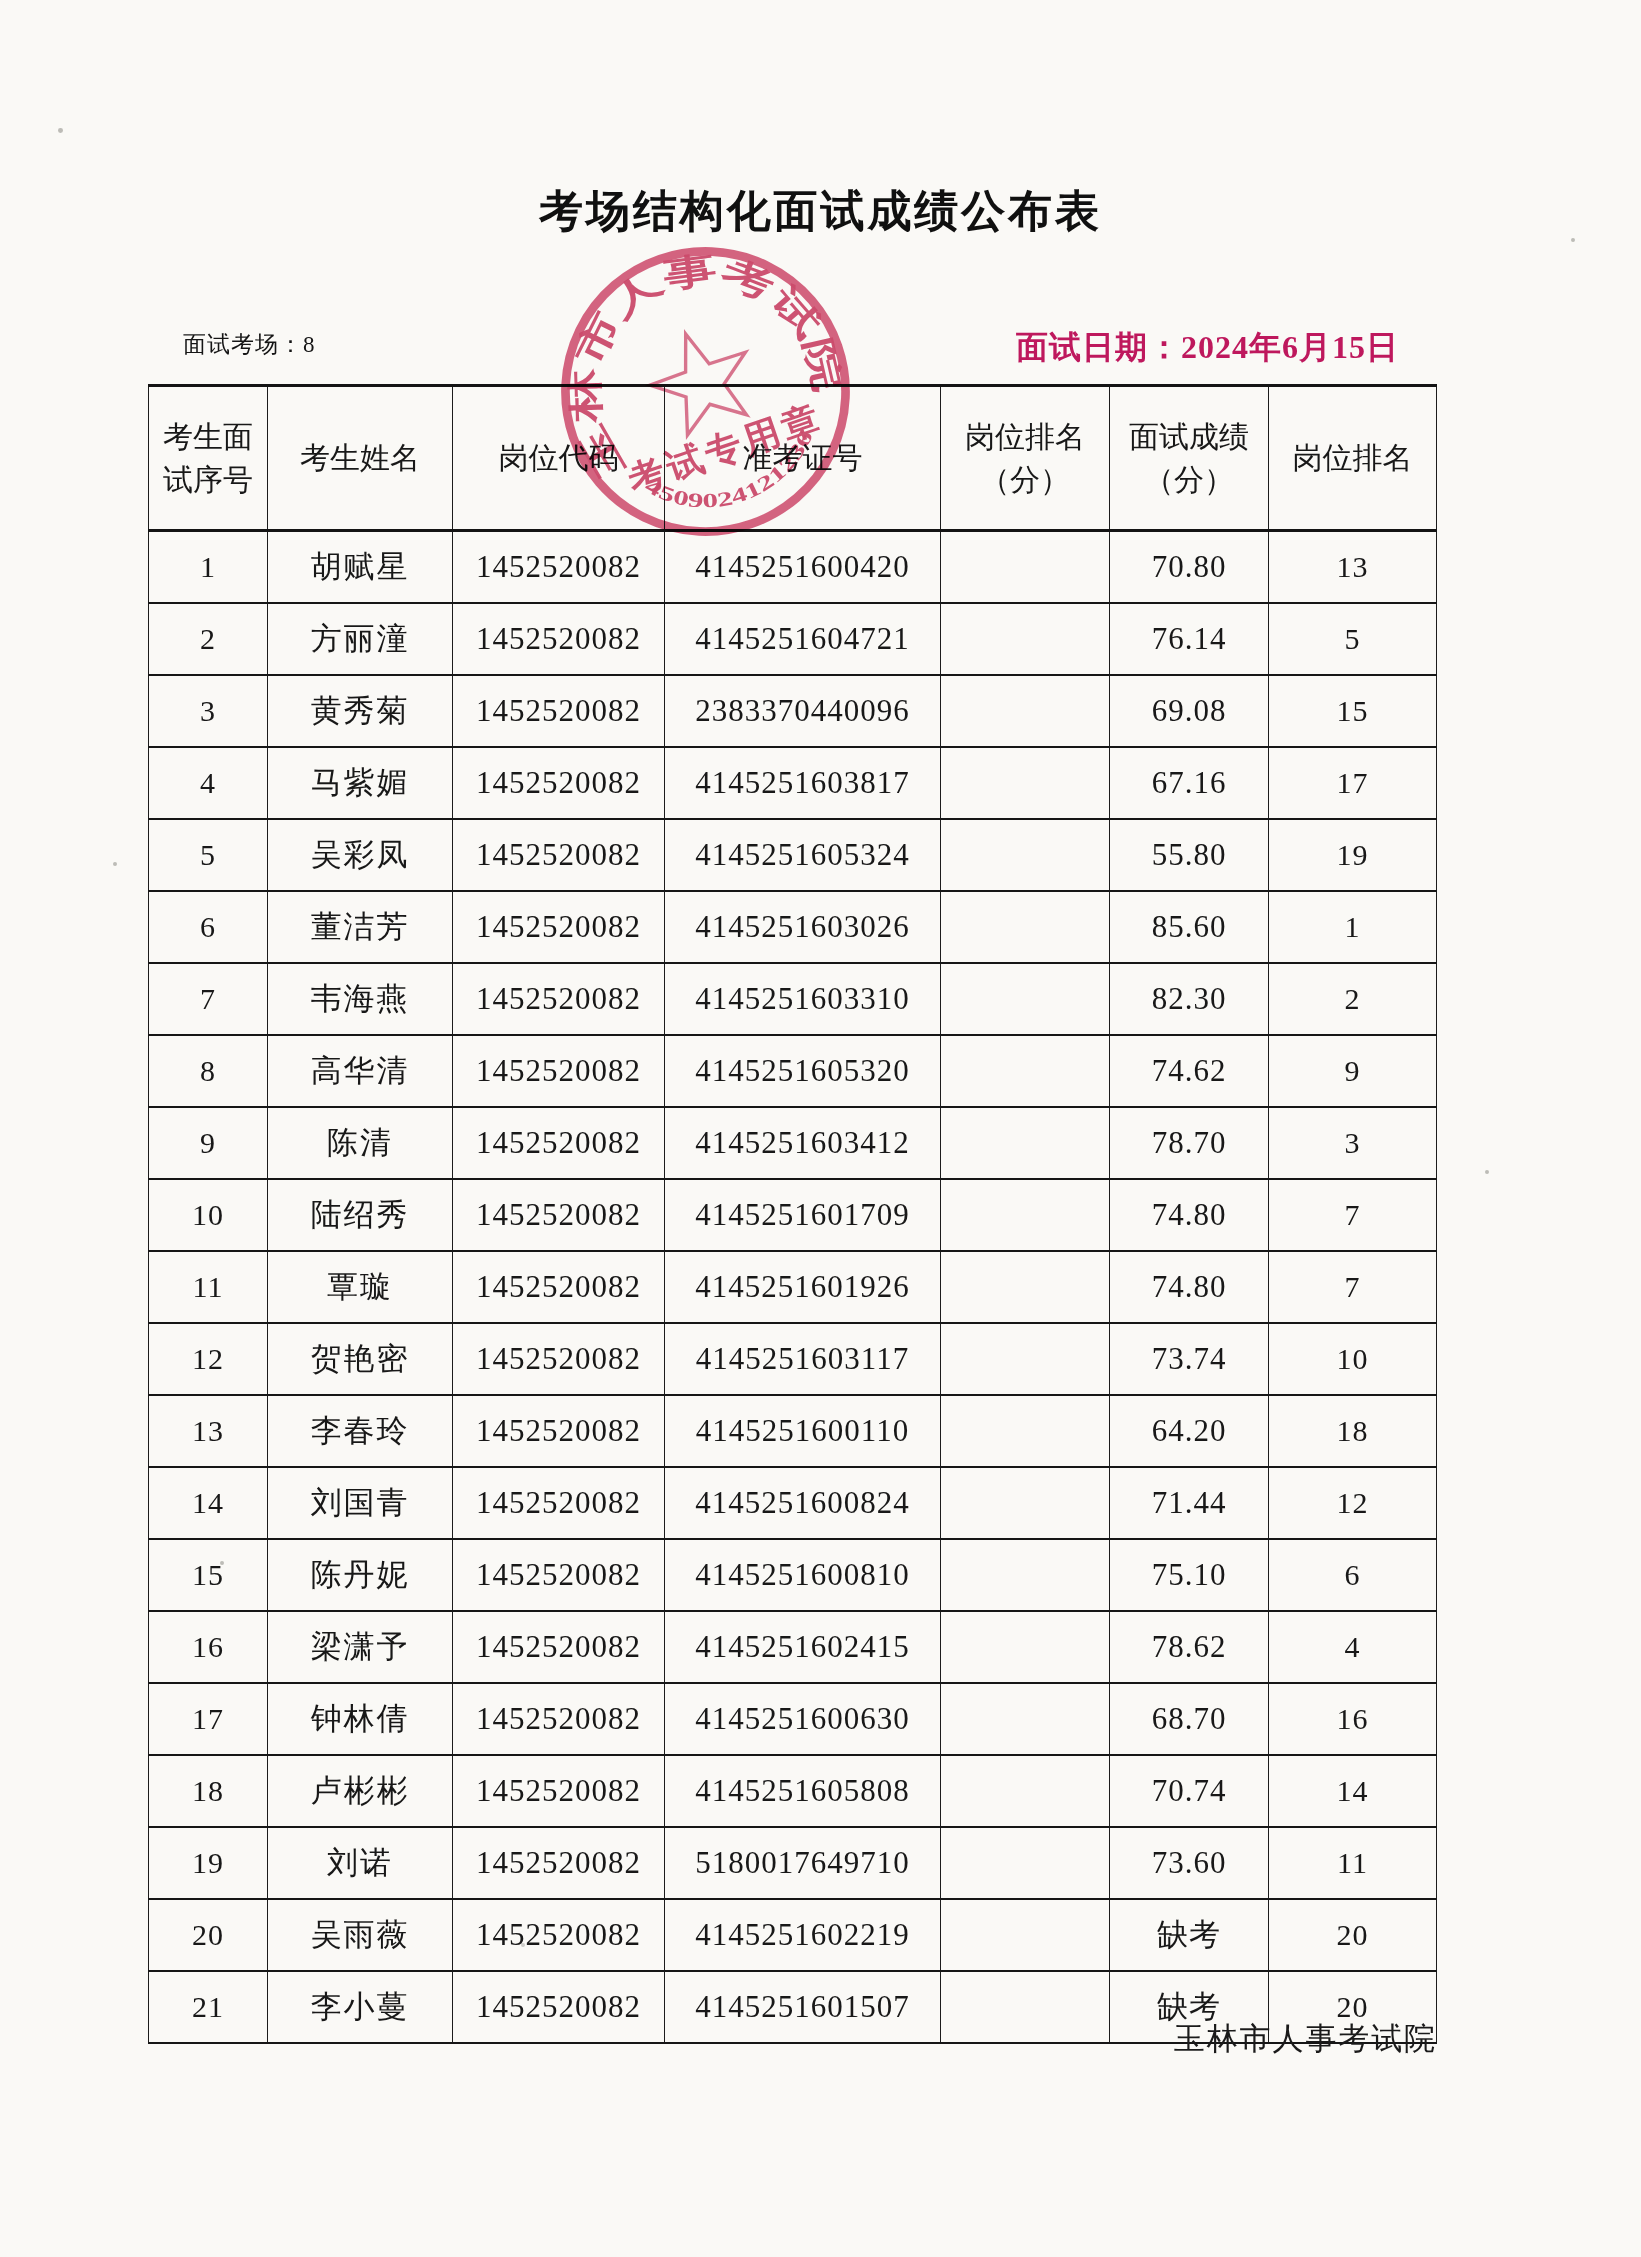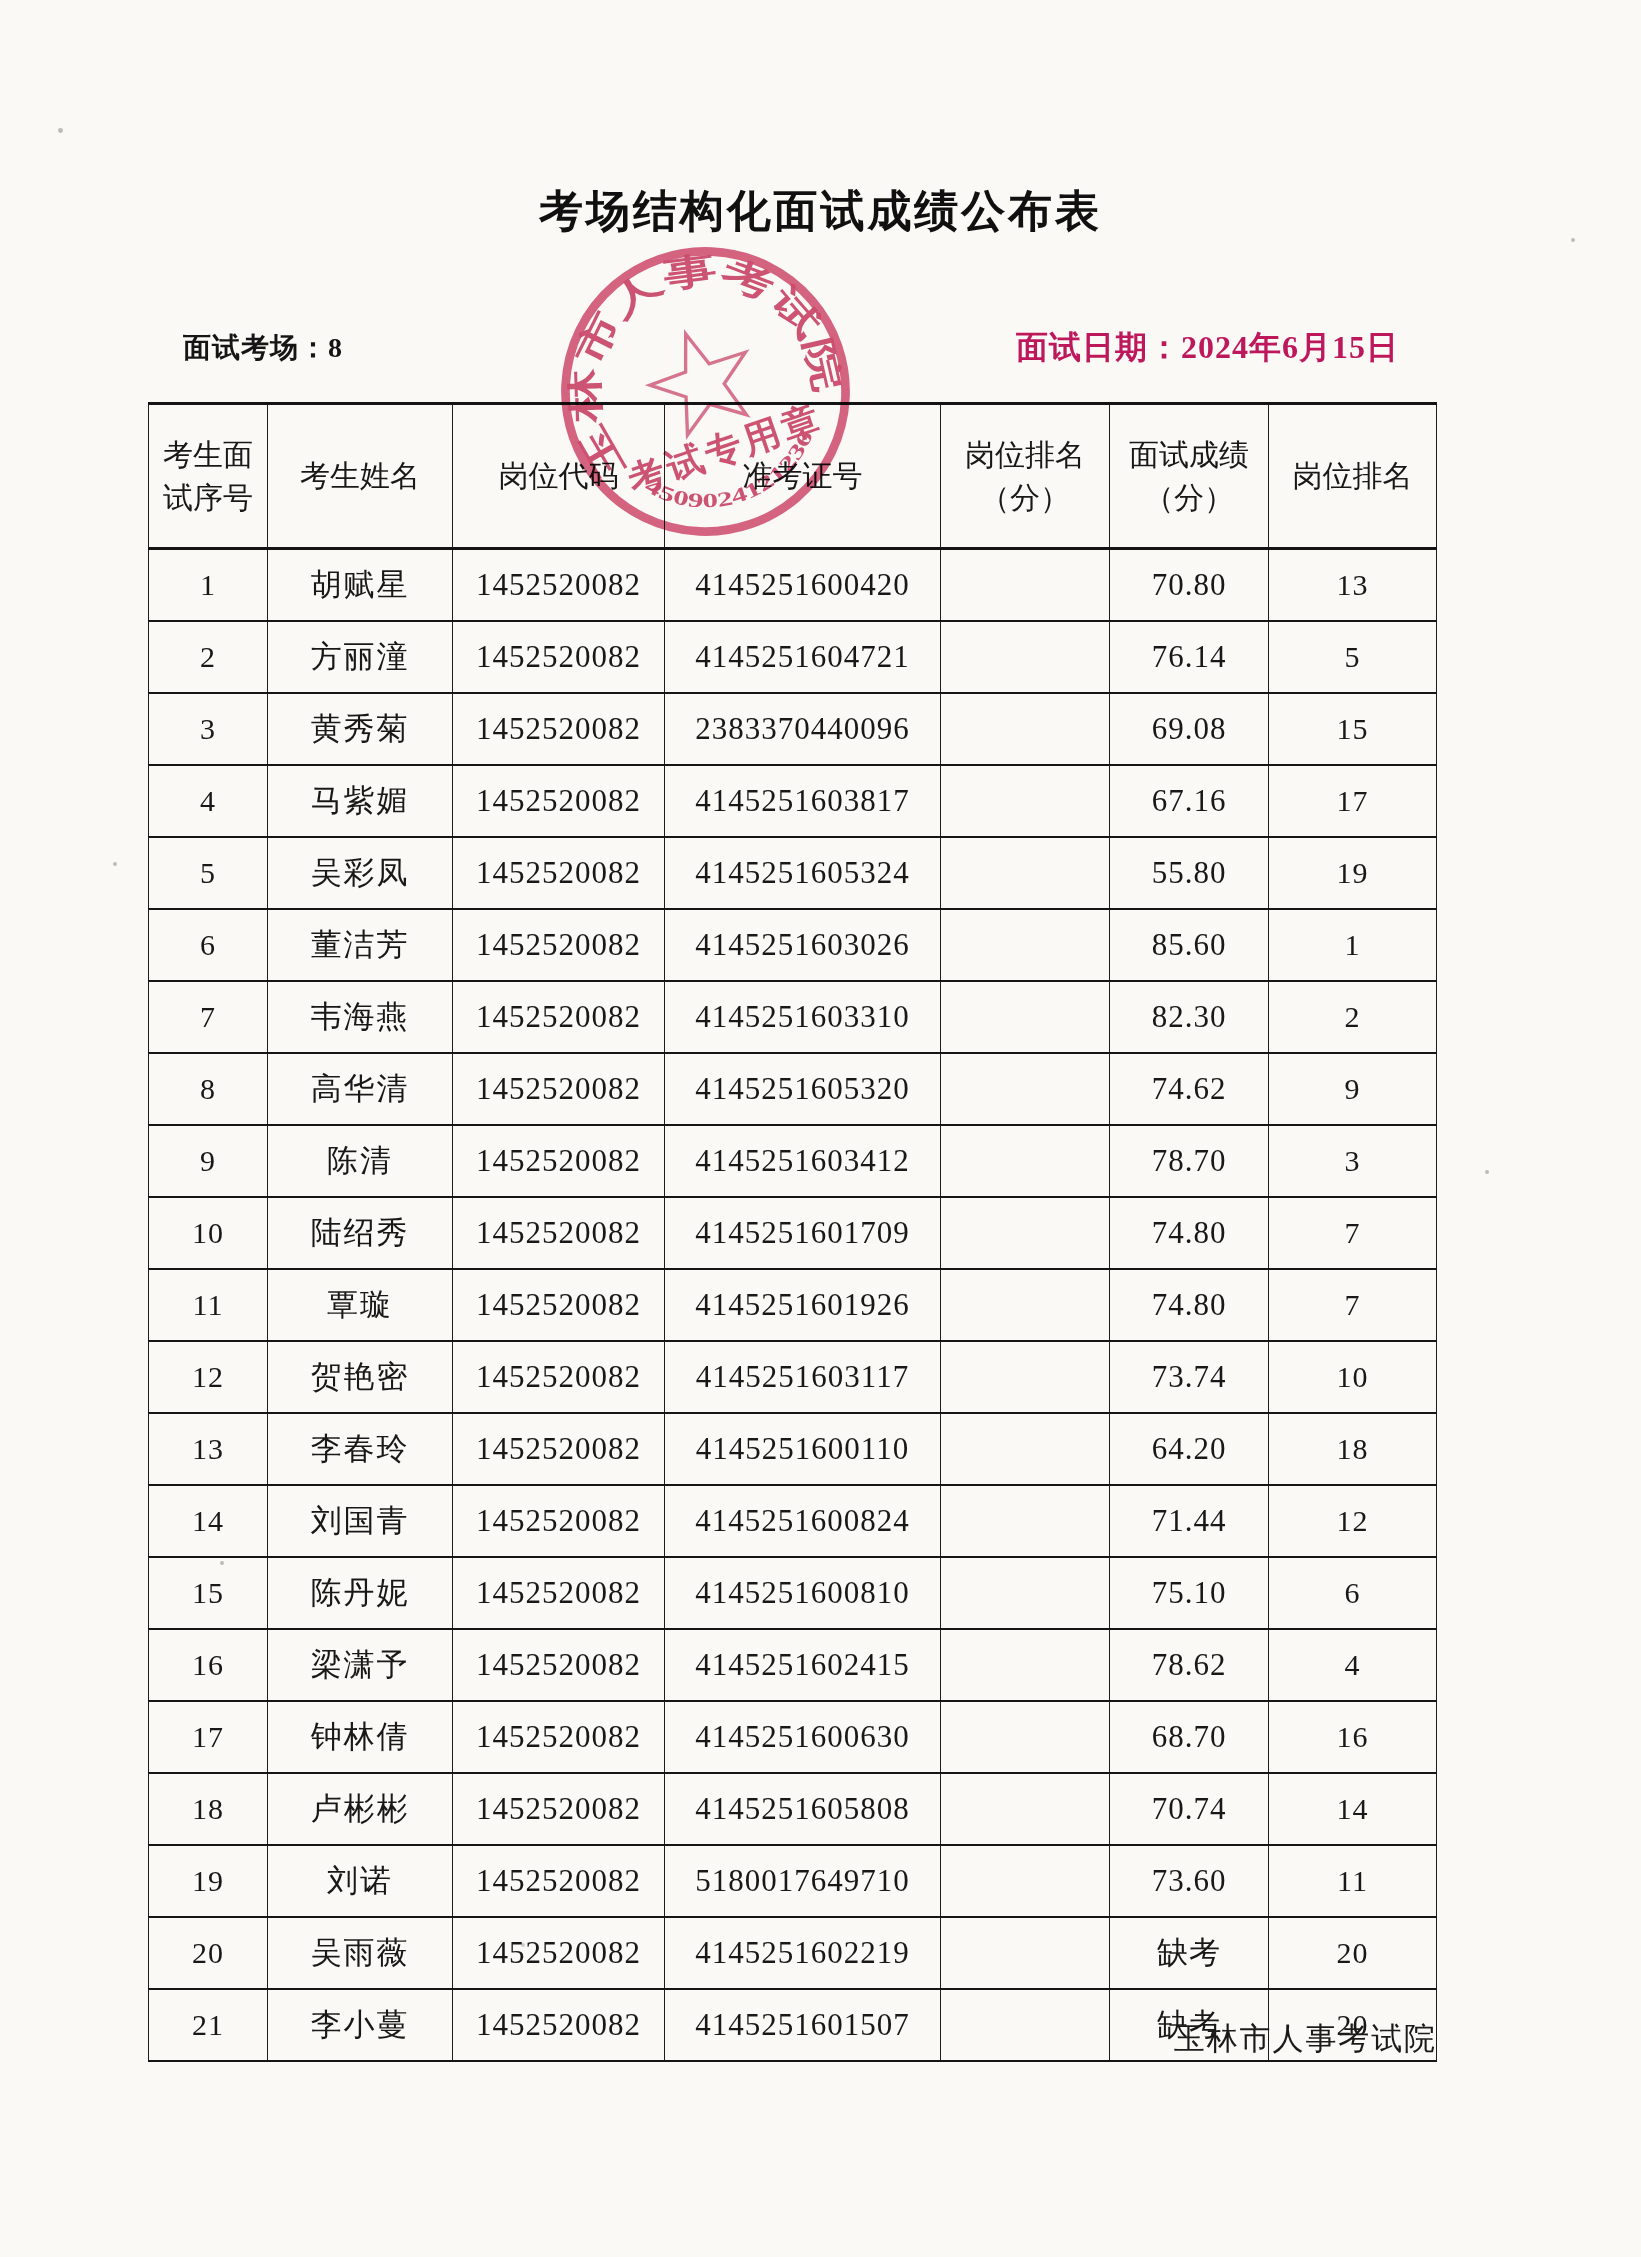--- a/index.html
+++ b/index.html
@@ -13,28 +13,28 @@
   }
   .page{position:absolute;inset:0;}
   .doc-title{
     position:absolute;top:182px;left:0;right:0;
     text-align:center;
     font-family:"Liberation Sans","DejaVu Sans",sans-serif;
     font-weight:700;font-size:44px;letter-spacing:2.9px;color:#101010;
   }
   .meta-venue{
     position:absolute;top:329px;left:183px;
-    font-size:28px;font-weight:700;color:#151515;letter-spacing:1px;
+    font-size:23px;font-weight:400;color:#151515;letter-spacing:1px;
   }
   .meta-date{
     position:absolute;top:326px;left:1016px;
     font-size:32px;font-weight:600;color:#be185d;letter-spacing:1px;
   }
   table.results{
-    position:absolute;left:148px;top:402px;
+    position:absolute;left:148px;top:384px;
     width:1289px;
     border-collapse:collapse;table-layout:fixed;
     background:transparent;
   }
   table.results th,table.results td{
     border-left:1.9px solid #1c1c1c;
     border-right:1.9px solid #1c1c1c;
     border-top:2.9px solid #161616;
     border-bottom:2.9px solid #161616;
     text-align:center;vertical-align:middle;

